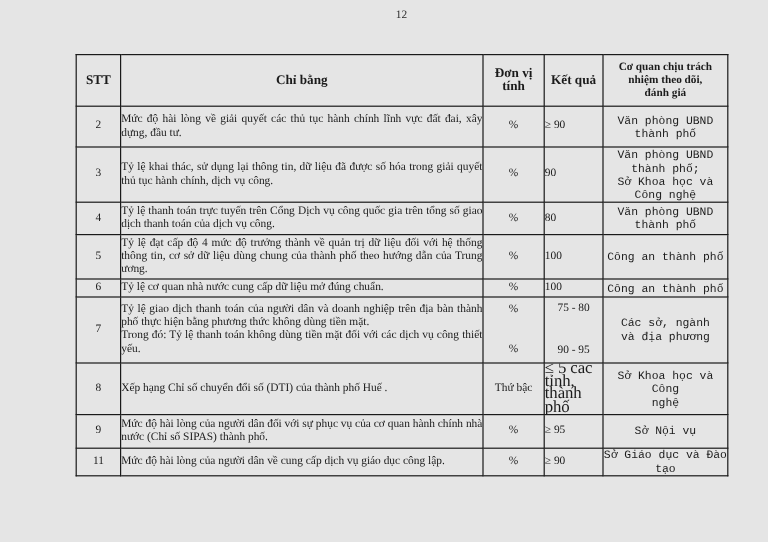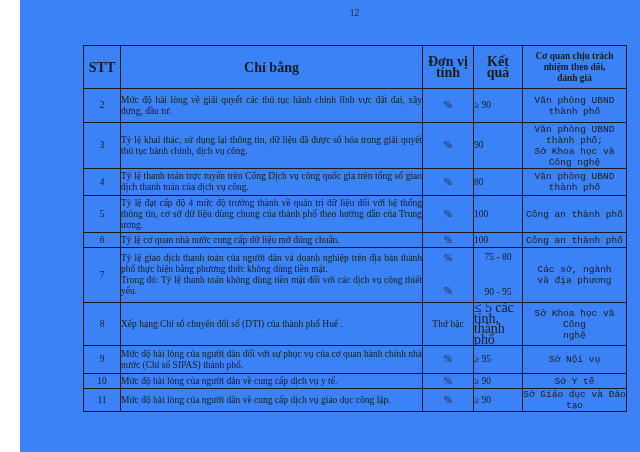--- a/index.html
+++ b/index.html
@@ -4,21 +4,21 @@
 <style>
   html, body { margin: 0; padding: 0; }
   body {
     width: 640px; height: 452px;
     background: #ffffff;
     font-family: "Liberation Serif", serif;
     color: #1b1b1b;
     position: relative;
     overflow: hidden;
   }
-  .page { position: absolute; inset: 0; background: #3b82f6; margin-left: 20px; }
+  .page { position: absolute; inset: 0; background: #e5e5e5; }
 
   .page-number {
     position: absolute;
     top: 8px; left: 63px; width: 543px;
     text-align: center;
     font-size: 9.5px;
     color: #2a2a2a;
   }
 
   table.indicators {
@@ -29,21 +29,21 @@
     table-layout: fixed;
   }
   .indicators th, .indicators td {
     border: 1px solid #1a1a1a;
     vertical-align: middle;
     padding: 0;
     overflow: hidden;
   }
   .indicators th {
     font-weight: bold;
-    font-size: 14px;
+    font-size: 11px;
     line-height: 11px;
     text-align: center;
     white-space: pre-line;
     padding: 1px;
   }
   .indicators td {
     font-size: 9.5px;
     line-height: 11px;
   }
   th.h-coquan { font-size: 9.4px; }
@@ -183,27 +183,20 @@
       </tr>
 
       <tr class="rh7">
         <td class="c-stt">9</td>
         <td class="c-chi">Mức độ hài lòng của người dân đối với sự phục vụ của cơ quan hành chính nhà nước (Chỉ số SIPAS) thành phố.</td>
         <td class="c-dv">%</td>
         <td class="c-kq">≥ 95</td>
         <td class="c-cq">Sở Nội vụ</td>
       </tr>
 
-      <tr class="rh8">
-        <td class="c-stt">10</td>
-        <td class="c-chi">Mức độ hài lòng của người dân về cung cấp dịch vụ y tế.</td>
-        <td class="c-dv">%</td>
-        <td class="c-kq">≥ 90</td>
-        <td class="c-cq">Sở Y tế</td>
-      </tr>
 
       <tr class="rh9">
         <td class="c-stt">11</td>
         <td class="c-chi">Mức độ hài lòng của người dân về cung cấp dịch vụ giáo dục công lập.</td>
         <td class="c-dv">%</td>
         <td class="c-kq">≥ 90</td>
         <td class="c-cq">Sở Giáo dục và Đào tạo</td>
       </tr>
 
     </tbody>

